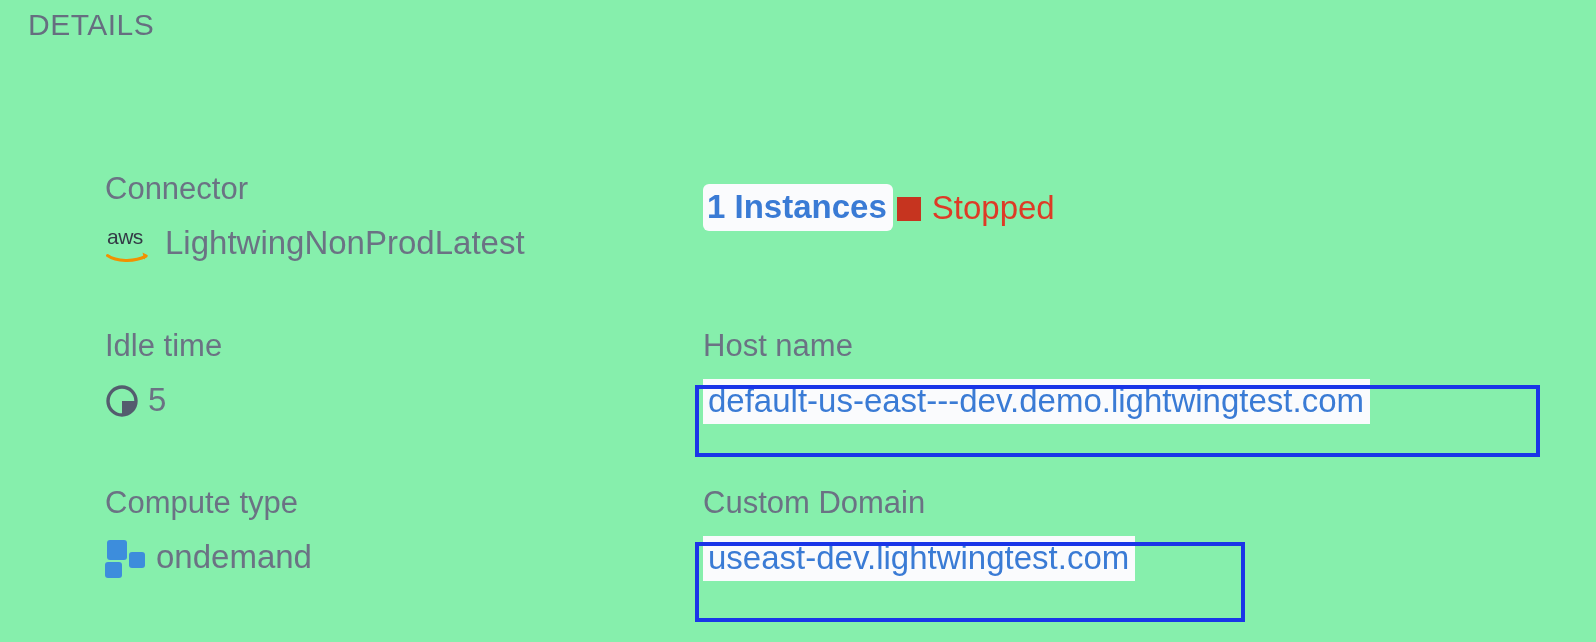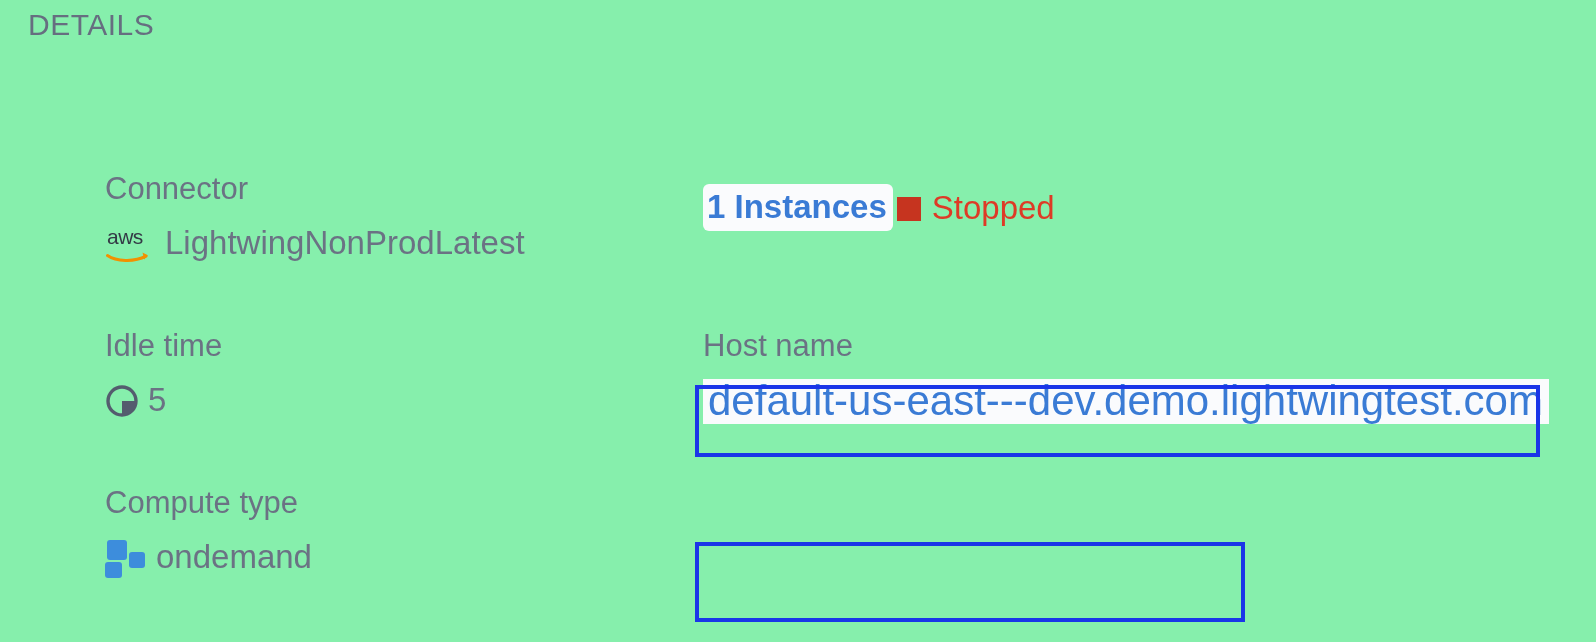--- a/index.html
+++ b/index.html
@@ -148,21 +148,21 @@
     border: 4px solid #1a35e8;
     background: transparent;
     pointer-events: none;
   }
   .ann-host   { left: 695px; top: 385px; width: 845px; height: 72px; }
   .ann-domain { left: 695px; top: 542px; width: 550px; height: 80px; }
 
   .link-value {
     color: #3a7bd5;
     background: #fafbfd;
-    font-size: 42px;
+    font-size: 33px;
     line-height: 42px;
     text-decoration: none;
     cursor: pointer;
     display: inline-block;
     padding: 1px 6px 2px 5px;
   }
 </style>
 </head>
 <body>
 
@@ -223,20 +223,24 @@
       </div>
 
       <div class="field row1">
         <div class="field-label">Host name</div>
         <div class="field-value">
           <a class="link-value">default-us-east---dev.demo.lightwingtest.com</a>
         </div>
       </div>
 
       <div class="field row2">
+        <div class="field-label">Custom Domain</div>
+        <div class="field-value">
+          <a class="link-value">useast-dev.lightwingtest.com</a>
+        </div>
       </div>
     </div>
   </div>
 
   <div class="annotation-box ann-host"></div>
   <div class="annotation-box ann-domain"></div>
 
 </div>
 
 </body></html>

